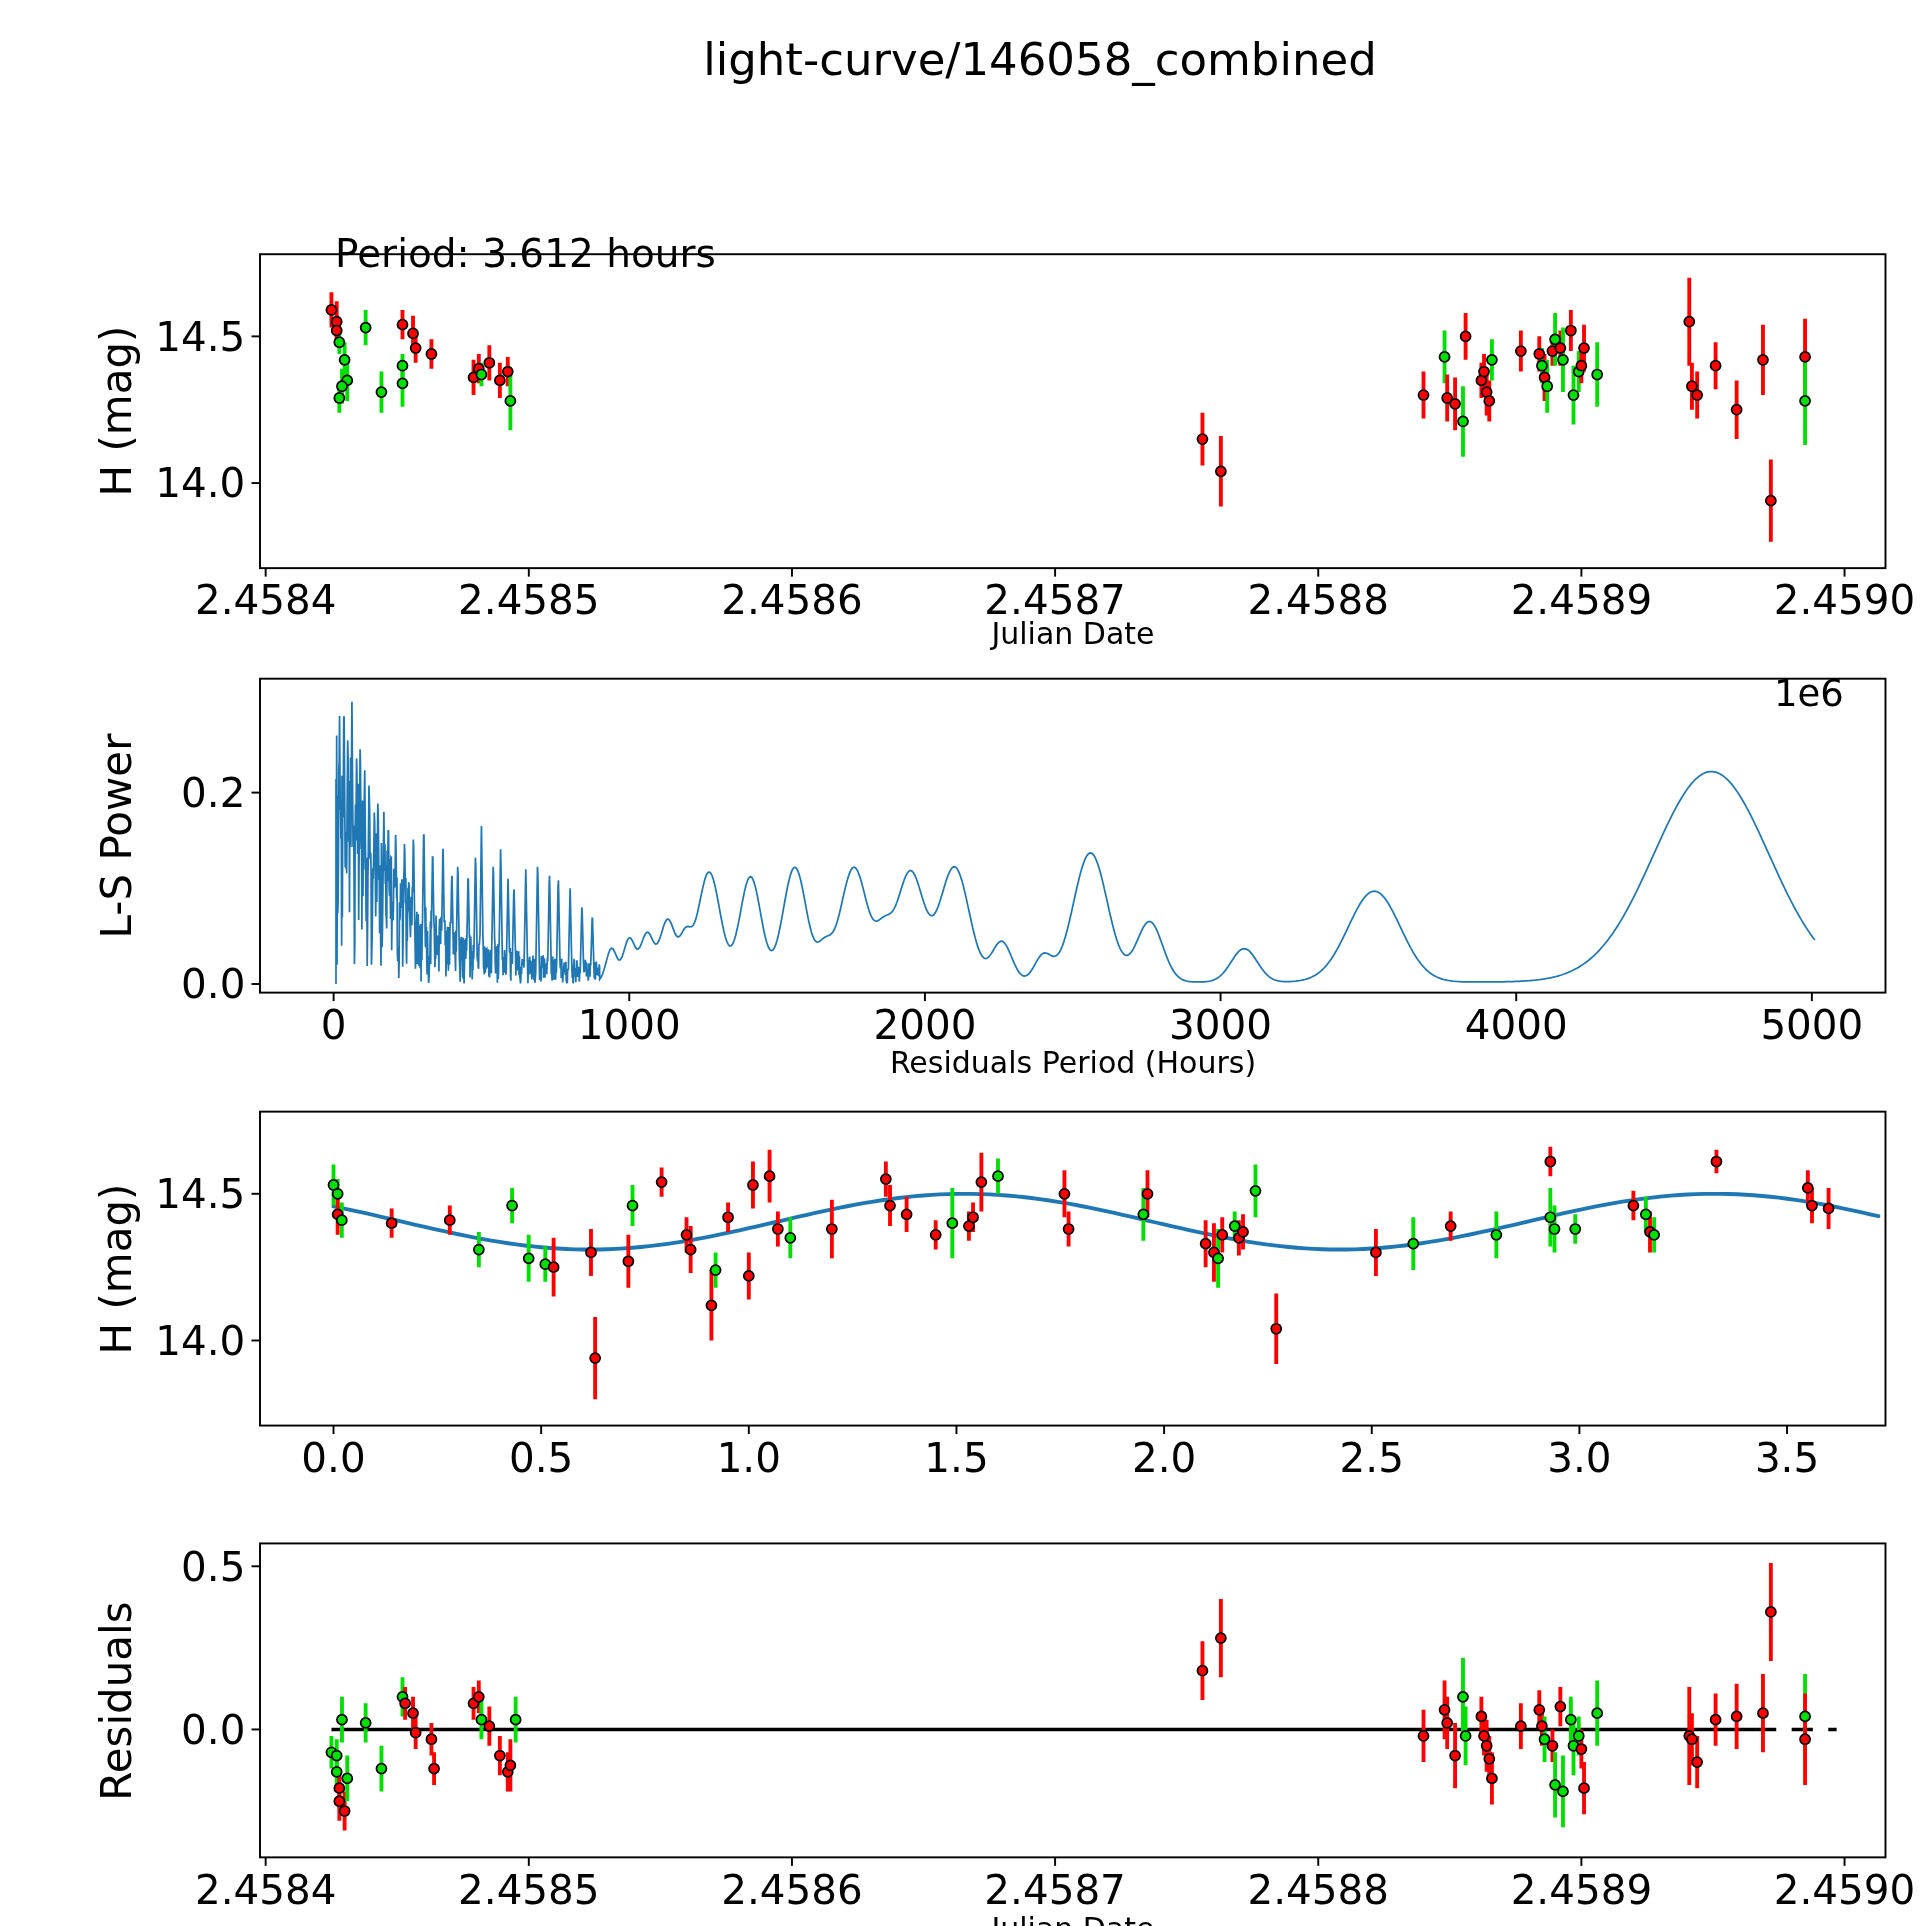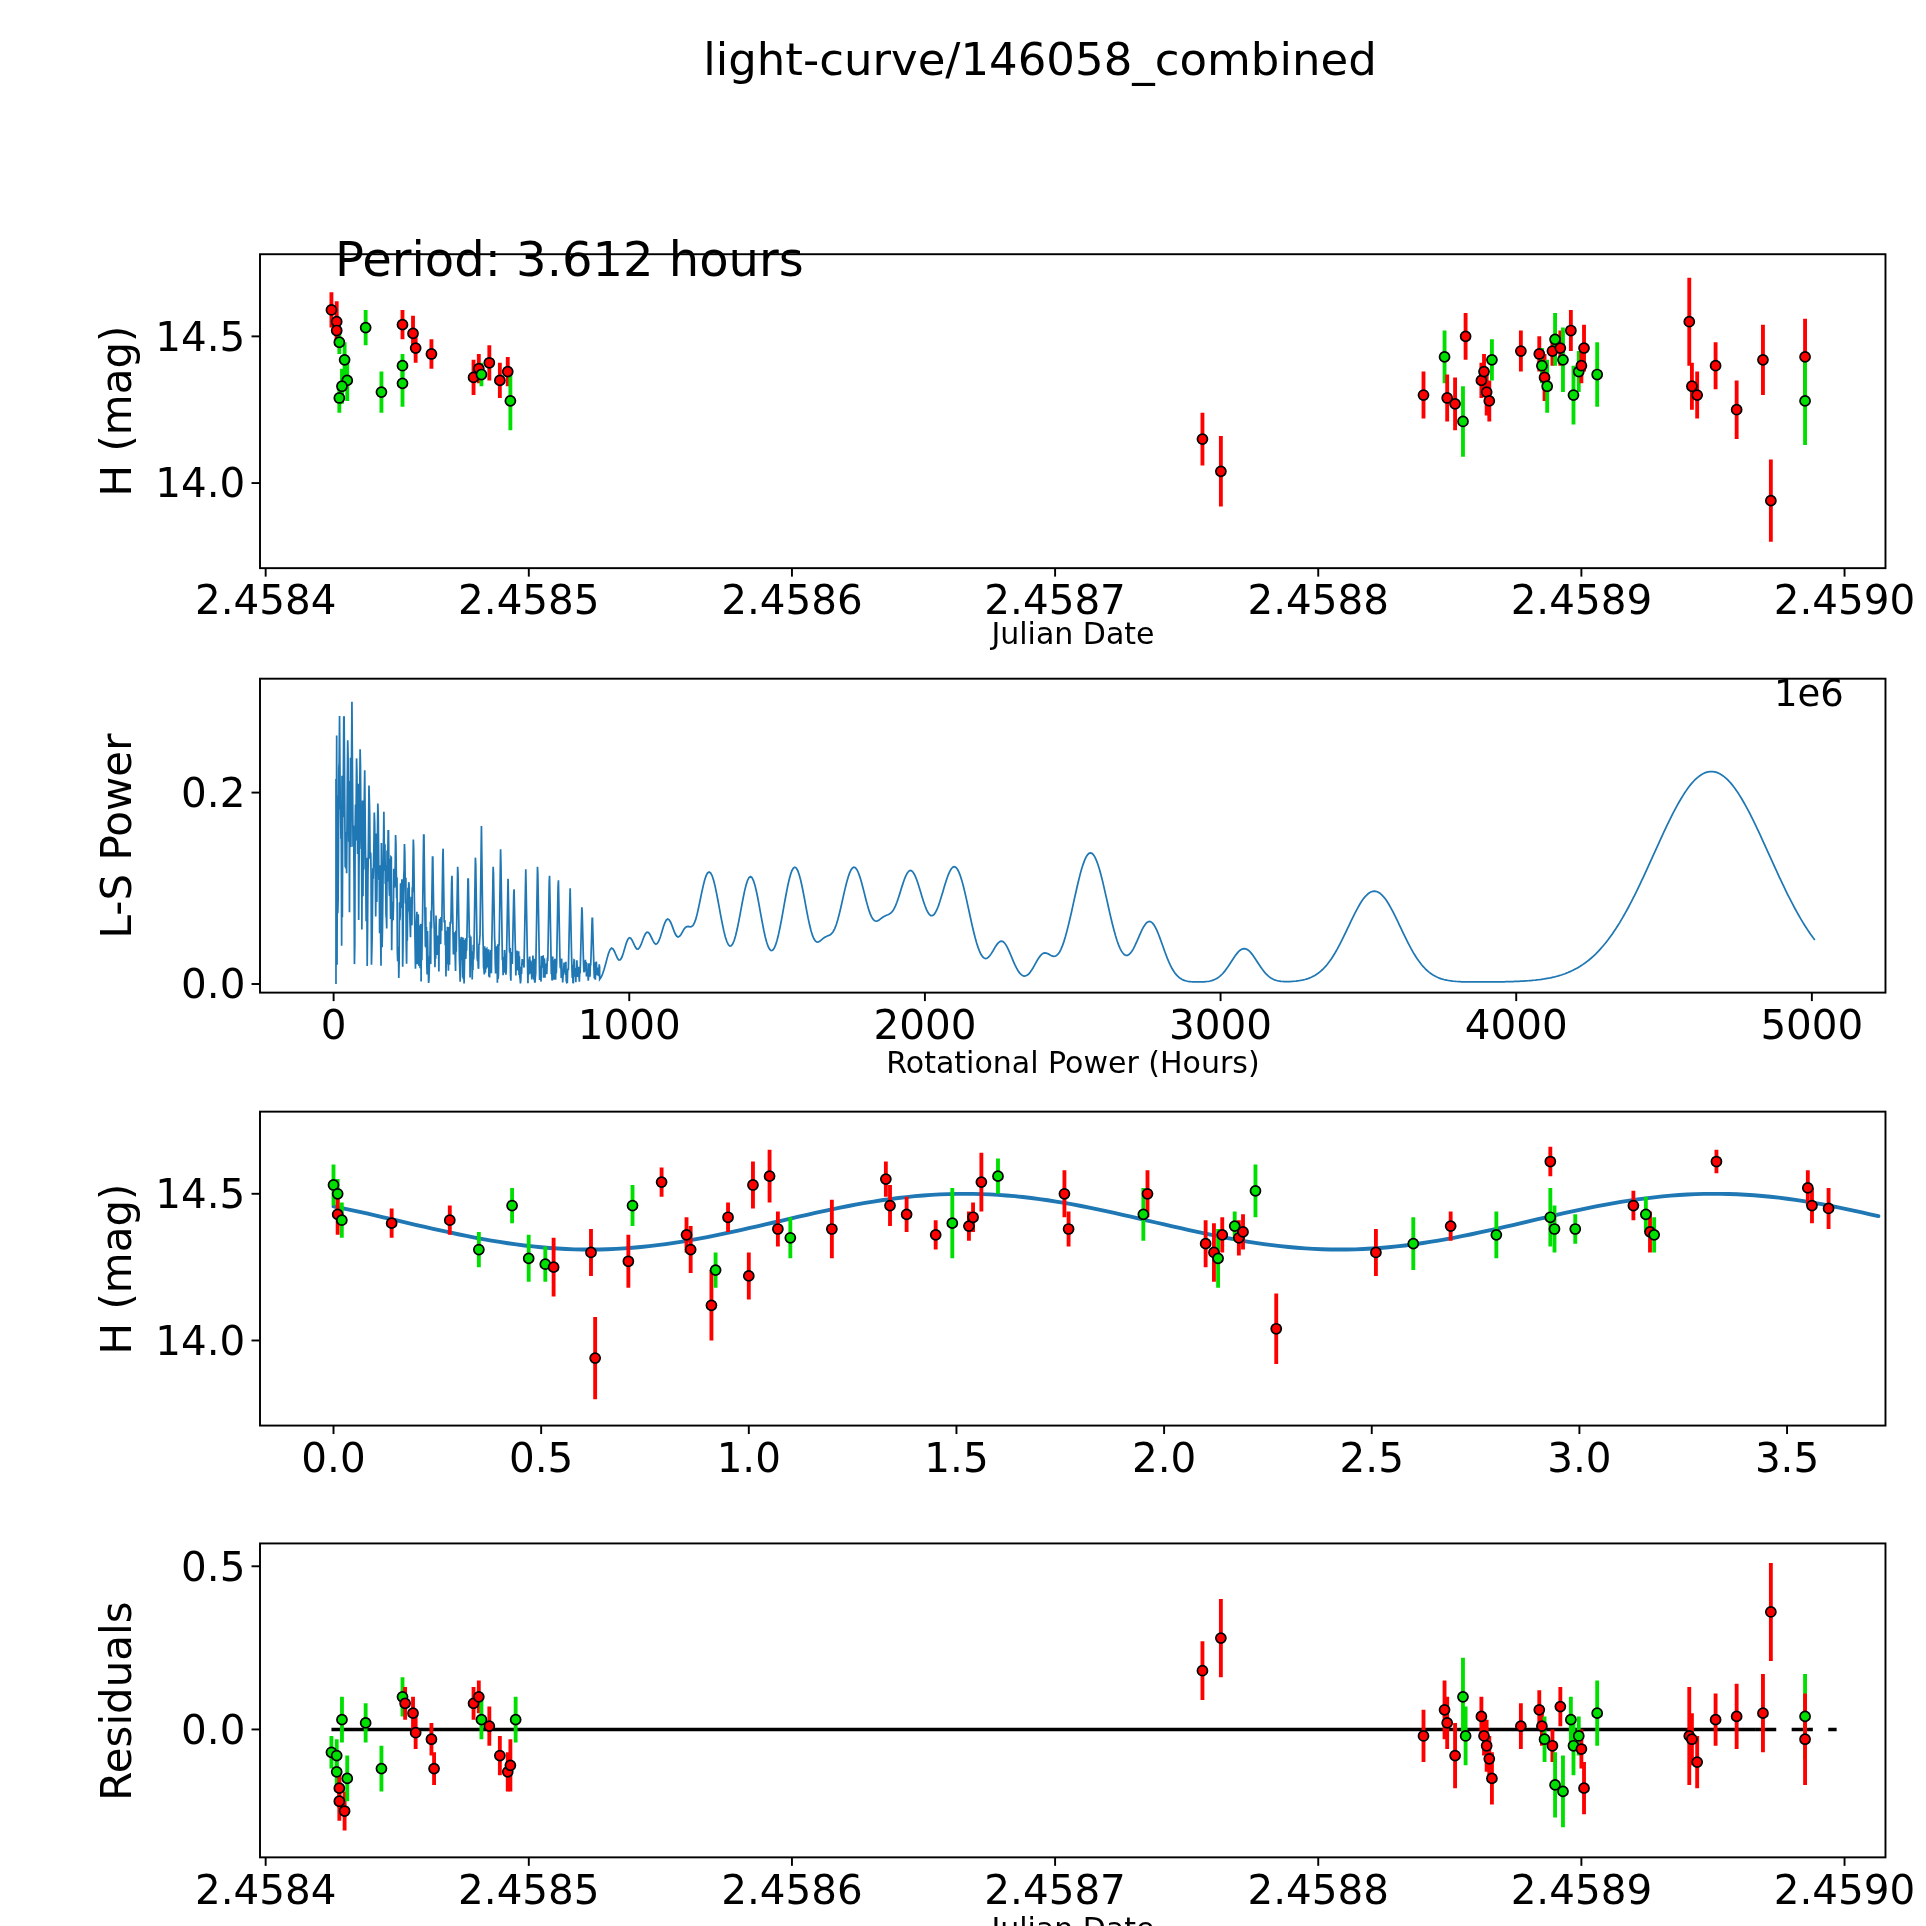--- a/index.html
+++ b/index.html
@@ -11,21 +11,21 @@
     color:#000;
     overflow:hidden;
   }
   #chart-svg{position:absolute;left:0;top:0;}
   .fig-title{
     position:absolute;top:33px;left:0;width:2080px;
     text-align:center;font-size:45px;white-space:nowrap;
   }
   .annotation{
     position:absolute;left:335px;top:231px;
-    font-size:48px;white-space:nowrap;
+    font-size:39px;white-space:nowrap;
   }
   .ylabel{
     position:absolute;font-size:42px;white-space:nowrap;
     transform:translate(-50%,-50%) rotate(-90deg);
   }
   .xlabel{
     position:absolute;left:260px;width:1626px;text-align:center;
     font-size:30px;white-space:nowrap;
   }
   .offset-text{
@@ -520,19 +520,19 @@
 
   <div class="fig-title">light-curve/146058_combined</div>
   <div class="annotation">Period: 3.612 hours</div>
 
   <div class="ylabel" style="left:116px;top:411px;">H (mag)</div>
   <div class="ylabel" style="left:116px;top:836px;">L-S Power</div>
   <div class="ylabel" style="left:116px;top:1269px;">H (mag)</div>
   <div class="ylabel" style="left:116px;top:1701px;">Residuals</div>
 
   <div class="xlabel" style="top:616px;">Julian Date</div>
-  <div class="xlabel" style="top:1045px;">Rotational Power (Hours)</div>
+  <div class="xlabel" style="top:1045px;">Residuals Period (Hours)</div>
   <div class="xlabel" style="top:1911px;">Julian Date</div>
 
   <div class="offset-text" style="left:1732px;top:672px;text-align:center;">1e6</div>
 
 </div>
 
 
 </body></html>

